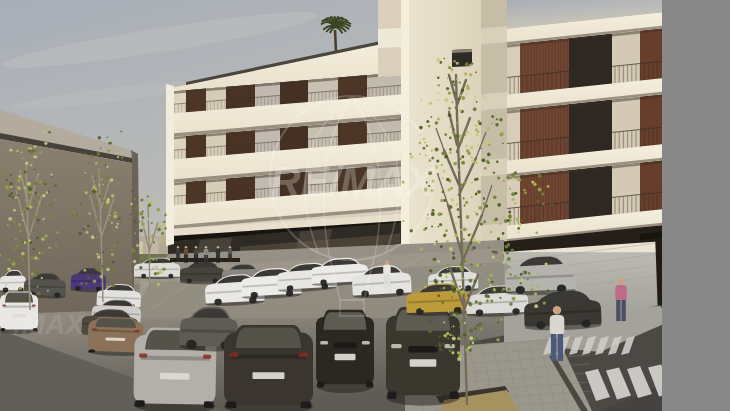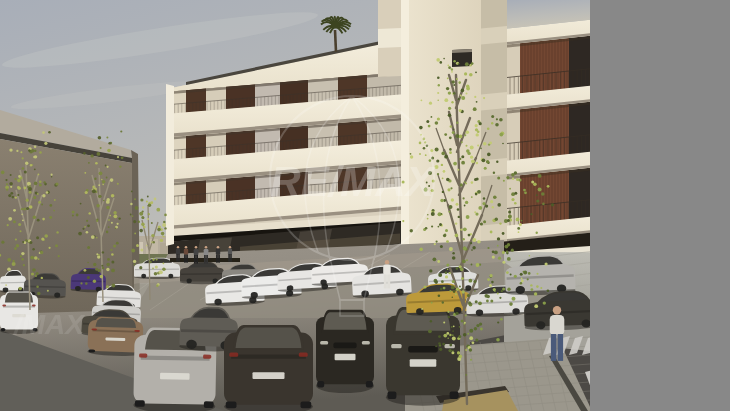--- a/index.html
+++ b/index.html
@@ -1,14 +1,14 @@
 <!DOCTYPE html>
 <html><head><meta charset="utf-8"><style>
 html,body{margin:0;padding:0;background:#888;}
-#scene{width:590px;height:411px;overflow:hidden;position:relative;font-family:"Liberation Sans",sans-serif;}
+#scene{width:662px;height:411px;overflow:hidden;position:relative;font-family:"Liberation Sans",sans-serif;}
 </style></head>
 <body>
 <div id="scene">
 <svg width="730" height="411" viewBox="0 0 730 411">
 <defs>
 <linearGradient id="sky" x1="0" y1="0" x2="0.45" y2="1">
 <stop offset="0" stop-color="#a8aeb8"></stop>
 <stop offset="0.55" stop-color="#bcbcb8"></stop>
 <stop offset="1" stop-color="#ccc6b5"></stop>
 </linearGradient>

